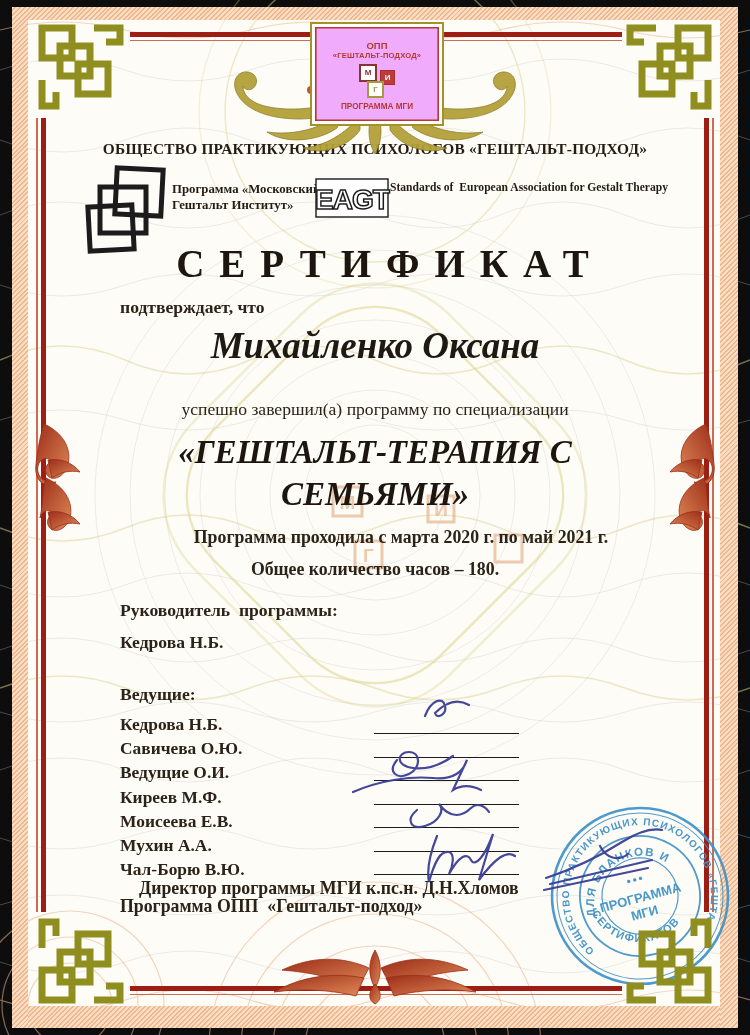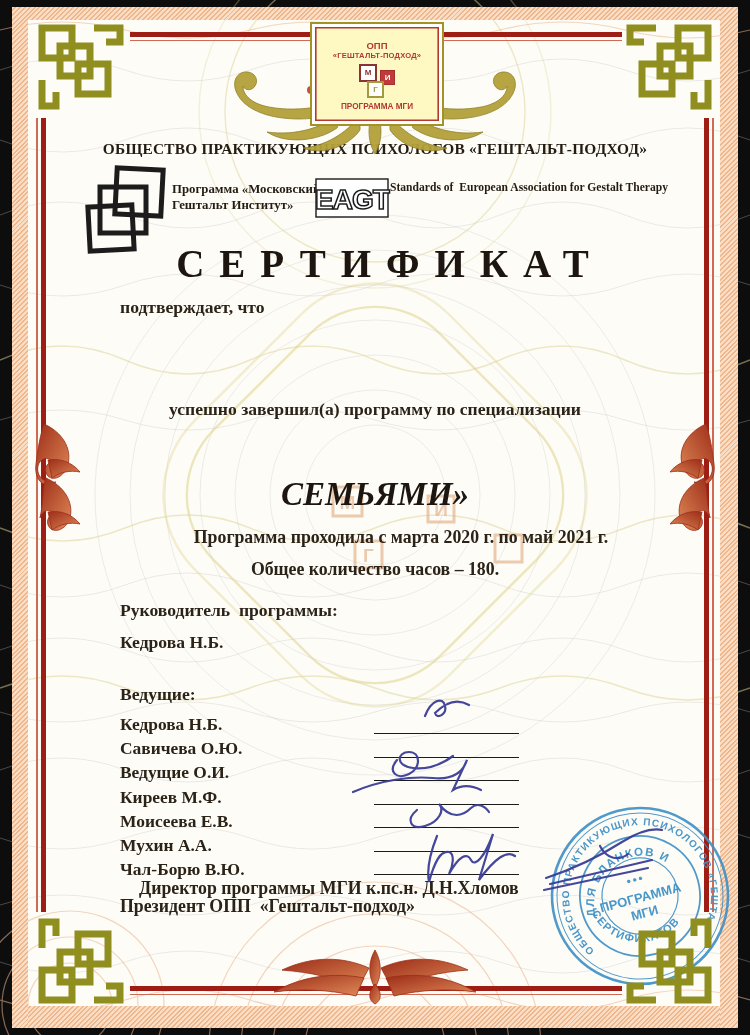--- a/index.html
+++ b/index.html
@@ -11,29 +11,29 @@
   .band{position:absolute;background:repeating-linear-gradient(135deg,#f9ddc4 0px,#f9ddc4 2px,#efb58b 2px,#efb58b 3.4px);}
   .frameline{position:absolute;background:#9e1d15;}
   .framelight{position:absolute;background:#cf6a55;}
   .pre{white-space:pre;}
   .society{top:140px;font-size:15.4px;font-weight:bold;letter-spacing:.2px;color:#241c12;}
   .mgiProg{left:172px;top:181px;font-size:12.8px;font-weight:bold;line-height:1.28;color:#241c12;}
   .stdTxt{left:390px;top:180px;width:340px;font-size:11.6px;font-weight:bold;line-height:1.36;color:#241c12;}
   .title{top:241px;font-size:39px;font-weight:bold;letter-spacing:15px;padding-left:15px;color:#1d150f;}
   .confirm{left:120px;top:297px;font-size:17.6px;font-weight:bold;}
   .recipient{top:324px;font-size:37px;font-weight:bold;font-style:italic;color:#1f1913;}
-  .completion{top:399px;font-size:17.6px;font-weight:bold;}
+  .completion{top:399px;font-size:17.6px;font-weight:normal;}
   .spec{font-size:33px;font-weight:bold;font-style:italic;color:#1d150f;}
   .period{top:527px;font-size:17.8px;font-weight:bold;padding-left:26px;}
   .hours{top:559px;font-size:17.8px;font-weight:bold;}
   .lbl{left:120px;font-size:17.6px;font-weight:bold;}
   .tlist{left:120px;top:712px;font-size:17.4px;font-weight:bold;line-height:24.2px;}
   .sigline{position:absolute;left:374px;width:145px;border-top:1.6px solid #1c1c1c;height:0;}
   .signat{left:120px;font-size:17.8px;font-weight:bold;}
-  .badge{left:310px;top:22px;width:130px;height:100px;background:#fef9c3;z-index:6;
+  .badge{left:310px;top:22px;width:130px;height:100px;background:#f0abfc;z-index:6;
          border:2px solid #a39324;box-shadow:inset 0 0 0 3px #fff, inset 0 0 0 4.6px #b23a33;
          display:flex;flex-direction:column;align-items:center;justify-content:center;
          font-family:"Liberation Sans","DejaVu Sans",sans-serif;}
   .badge .t1{color:#b23a33;font-size:9.5px;font-weight:bold;margin-top:2px;}
   .badge .t2{color:#b23a33;font-size:7.6px;font-weight:bold;letter-spacing:.2px;}
   .badge .t3{color:#b23a33;font-size:8.2px;font-weight:bold;margin-top:4px;}
   .minilogo{position:relative;width:44px;height:34px;margin-top:4px;}
   .sqm,.sqi,.sqg{position:absolute;display:flex;align-items:center;justify-content:center;
          font-size:8px;font-weight:bold;}
   .sqm{left:4px;top:0;width:14px;height:14px;border:2px solid #8b3333;color:#8b3333;background:#fff;}
@@ -225,21 +225,23 @@
     <rect x="2" y="4" width="72" height="38" fill="#ffffff" stroke="#1a1a1a" stroke-width="1.4"></rect>
     <text x="38" y="34" text-anchor="middle" font-family="Liberation Sans, sans-serif" font-weight="bold" font-size="28" letter-spacing="-1" fill="#ffffff" stroke="#1a1a1a" stroke-width="1.5">EAGT</text>
   </svg>
 
   <div class="abs stdTxt">
     <div class="pre">Standards of  European Association for Gestalt Therapy</div>
   </div>
 
   <div class="abs cx title">СЕРТИФИКАТ</div>
   <div class="abs confirm">подтверждает, что</div>
+  <div class="abs cx recipient">Михайленко Оксана</div>
   <div class="abs cx completion">успешно завершил(а) программу по специализации</div>
+  <div class="abs cx spec" style="top:434px;">«ГЕШТАЛЬТ-ТЕРАПИЯ С</div>
   <div class="abs cx spec" style="top:476px;">СЕМЬЯМИ»</div>
   <div class="abs cx period">Программа проходила с марта 2020 г. по май 2021 г.</div>
   <div class="abs cx hours">Общее количество часов – 180.</div>
 
   <div class="abs lbl pre" style="top:600px;">Руководитель  программы:</div>
   <div class="abs lbl" style="top:632px;">Кедрова Н.Б.</div>
   <div class="abs lbl" style="top:684px;">Ведущие:</div>
 
   <div class="abs tlist">
     <div>Кедрова Н.Б.</div>
@@ -252,21 +254,21 @@
   </div>
 
   <div class="sigline" style="top:733px;"></div>
   <div class="sigline" style="top:756.5px;"></div>
   <div class="sigline" style="top:780px;"></div>
   <div class="sigline" style="top:803.5px;"></div>
   <div class="sigline" style="top:827px;"></div>
   <div class="sigline" style="top:850.5px;"></div>
   <div class="sigline" style="top:874px;"></div>
 
-  <div class="abs signat pre" style="top:896px;">Президент ОПП  «Гештальт-подход»</div>
+  <div class="abs signat pre" style="top:896px;">Программа ОПП  «Гештальт-подход»</div>
   <div class="abs signat" style="top:878px;margin-left:19px;">Директор программы МГИ к.пс.н. Д.Н.Хломов</div>
 
   <svg class="abs" style="left:545px;top:801px;z-index:4;" width="190" height="190" viewBox="0 0 190 190">
     <g transform="rotate(-15 95 95)" stroke="#4192c7" fill="none" opacity="0.92">
       <circle cx="95" cy="95" r="88" stroke-width="2.6"></circle>
       <circle cx="95" cy="95" r="83" stroke-width="1"></circle>
       <circle cx="95" cy="95" r="60" stroke-width="1.8"></circle>
       <circle cx="95" cy="95" r="38" stroke-width="1.2"></circle>
     </g>
     <defs>

